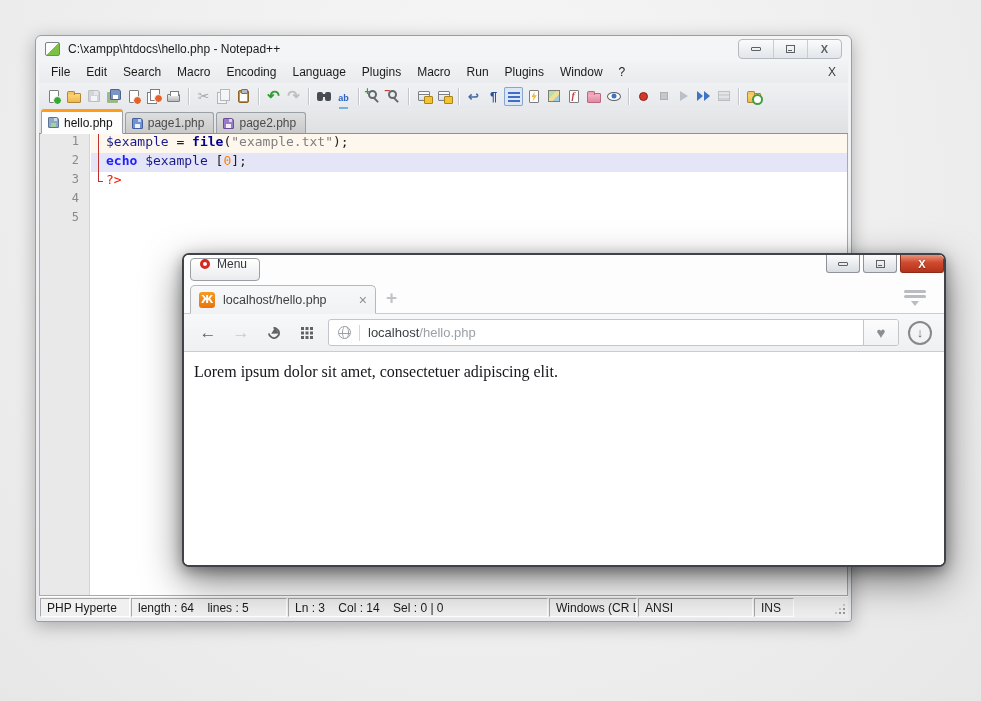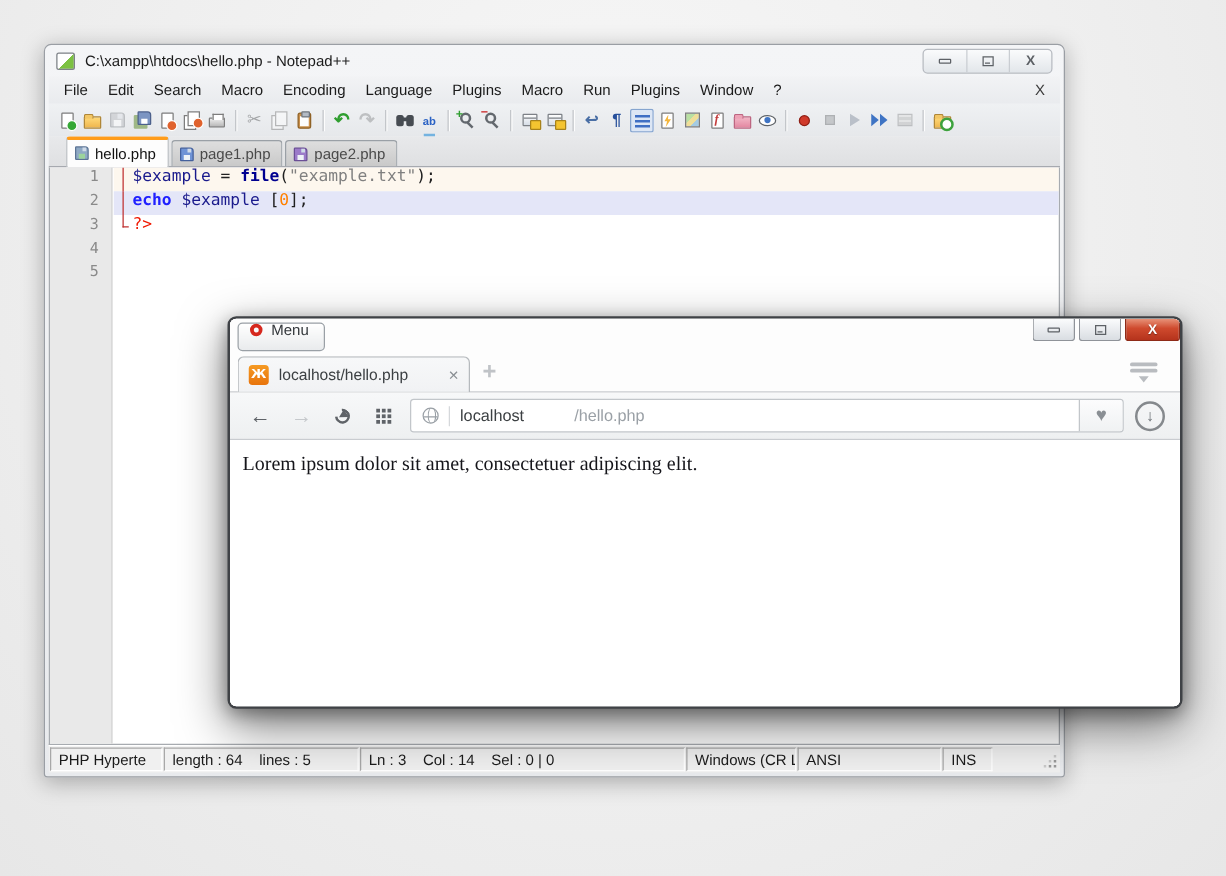--- a/index.html
+++ b/index.html
@@ -83,21 +83,21 @@
   .i-eye { width:14px; height:9px; border:1px solid #5d6166; border-radius:50%; background:#fff; }
   .i-eye::after { content:""; position:absolute; left:50%; top:50%; transform:translate(-50%,-50%); width:5px; height:5px; background:#3f74c4; border-radius:50%; }
   .i-rec { width:9px; height:9px; background:#d03a2b; border:1px solid #8f1f15; border-radius:50%; }
   .i-stop { width:8px; height:8px; background:#9aa0a8; border:1px solid #6a7078; }
   .i-play { width:0; height:0; border-left:8px solid #7a92b8; border-top:5px solid transparent; border-bottom:5px solid transparent; }
   .i-play2 { width:13px; height:10px; }
   .i-play2::before,.i-play2::after { content:""; position:absolute; top:0; border-left:6px solid #3f74c4; border-top:5px solid transparent; border-bottom:5px solid transparent; }
   .i-play2::after { left:7px; }
   .i-macrosave { width:12px; height:10px; background:repeating-linear-gradient(#dcdcdc 0 2px,#b9b9b9 2px 4px); border:1px solid #8a8f94; }
 
-  .npp-tabbar { height:25px; background:linear-gradient(#e8e9eb,#dfe0e2); display:flex; align-items:flex-end; padding:0 14px; border-bottom:1px solid #8f9399; }
+  .npp-tabbar { height:25px; background:linear-gradient(#e8e9eb,#dfe0e2); display:flex; align-items:flex-end; padding:0 2px; border-bottom:1px solid #8f9399; }
   .npp-tab { display:flex; align-items:center; gap:5px; height:21px; padding:0 9px 0 6px; font-size:12px; color:#4a4a4a;
              background:linear-gradient(#dedede,#c9c9c9); border:1px solid #9aa0a6; border-bottom:none; border-radius:3px 3px 0 0; margin-right:2px; cursor:default; }
   .npp-tab.active { height:25px; background:#fdfdfd; color:#111; border-top:3px solid #ff9c1a; margin-bottom:-1px; border-bottom:1px solid #fdfdfd; }
   .mini-floppy { width:11px; height:11px; border-radius:1px 3px 1px 1px; position:relative; background:#8fa9c4; border:1px solid #5b7394; flex:none; }
   .mini-floppy::before { content:""; position:absolute; left:2px; bottom:0; width:5px; height:4px; background:#eef2f7; }
   .mini-floppy::after { content:""; position:absolute; right:1px; top:0; width:3px; height:3px; background:#cfdae8; }
   .mf-green::before { background:#9cd49c!important; }
   .mf-blue { background:#6f93d6!important; border-color:#44609c!important; }
   .mf-purple { background:#9b7ac9!important; border-color:#6b4f96!important; }
 
@@ -175,21 +175,21 @@
   .op-grid::before { content:""; position:absolute; left:0; top:0; width:3px; height:3px; background:#5f6368;
       box-shadow:4.5px 0 #5f6368,9px 0 #5f6368,0 4.5px #5f6368,4.5px 4.5px #5f6368,9px 4.5px #5f6368,0 9px #5f6368,4.5px 9px #5f6368,9px 9px #5f6368; }
   .op-address { flex:1; height:27px; display:flex; align-items:stretch; border:1px solid #c2c6ca; border-radius:3px; background:#fff; overflow:hidden; }
   .op-addr-main { flex:1; display:flex; align-items:center; gap:8px; padding:0 9px; }
   .op-globe { width:13px; height:13px; border:1px solid #9aa0a6; border-radius:50%; position:relative; flex:none; }
   .op-globe::before { content:""; position:absolute; left:0; right:0; top:50%; height:1px; background:#9aa0a6; }
   .op-globe::after { content:""; position:absolute; left:50%; top:-1px; bottom:-1px; width:5px; margin-left:-3px; border:1px solid #9aa0a6; border-top:none; border-bottom:none; border-radius:50%; }
   .op-addr-sep { width:1px; align-self:center; height:16px; background:#d5d8db; }
   .op-url { font-size:13px; white-space:nowrap; }
   .op-url .host { color:#3c4043; }
-  .op-url .path { color:#9aa0a6;padding-left:40px; }
+  .op-url .path { color:#9aa0a6; }
   .op-heart-seg { width:35px; border-left:1px solid #c2c6ca; background:linear-gradient(#fcfcfd,#f0f2f3); display:flex; align-items:center; justify-content:center; cursor:default; }
   .op-heart-seg span { color:#8a8f94; font-size:15px; }
   .op-download { width:24px; height:24px; border:2px solid #85898d; border-radius:50%; display:flex; align-items:center; justify-content:center;
                  color:#6a6f74; font-size:13px; font-weight:bold; cursor:default; flex:none; }
   .op-content { flex:1; background:#fff; padding:11px 10px; }
   .op-lorem { font-family:"Liberation Serif",serif; font-size:16px; color:#15151a; }
 </style>
 </head>
 <body>
 

